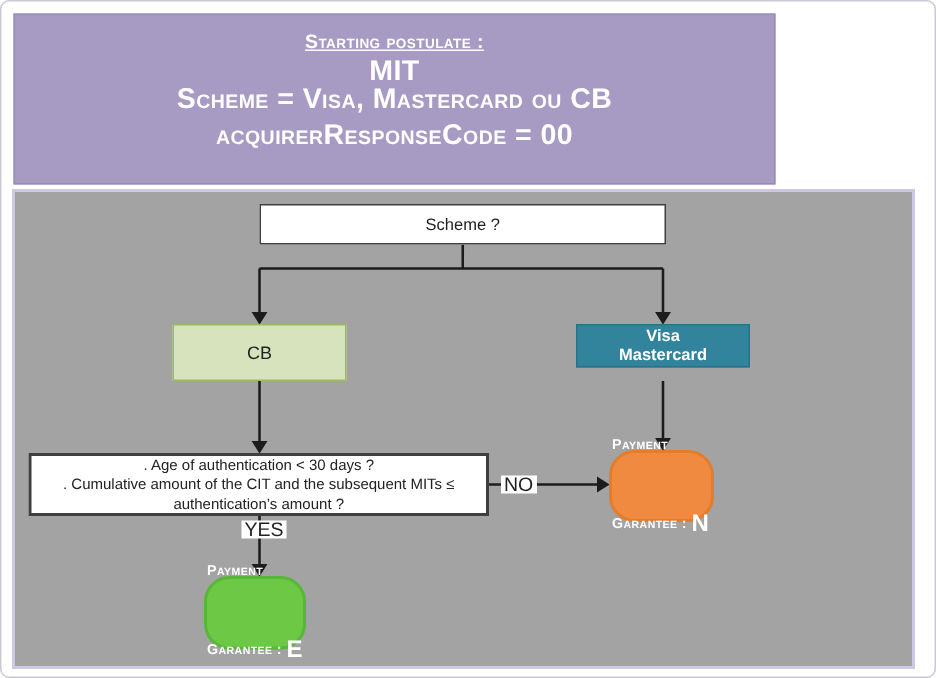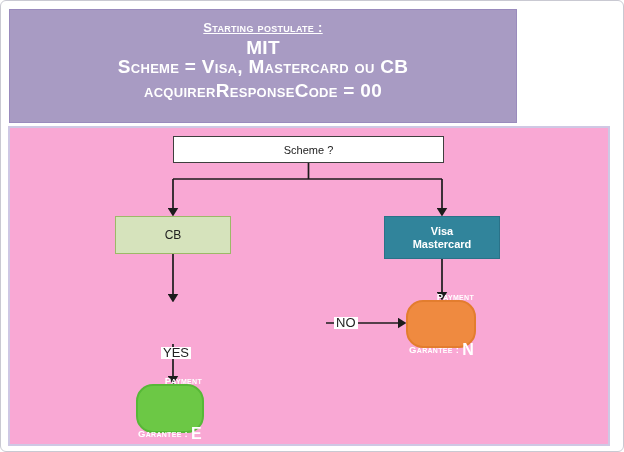--- a/index.html
+++ b/index.html
@@ -16,39 +16,39 @@
     color:#ffffff; text-align:center; font-weight:bold;
     font-variant-caps:small-caps; padding-top:9px; letter-spacing:.3px;
   }
   .postulate .title { font-size:13px; line-height:17px; text-decoration:underline; margin-bottom:2px; }
   .postulate .pline { font-size:19px; line-height:19px; }
   .postulate .pline.gap { margin-top:5px; }
 
   
   .flow {
     position:absolute; left:7px; top:125px; width:602px; height:320px;
-    box-sizing:border-box; background:#f9a8d4; border:2px solid #cfc8e4;
+    box-sizing:border-box; background:#a3a3a3; border:2px solid #cfc8e4;
   }
   .connectors { position:absolute; left:0; top:0; width:598px; height:316px; }
 
   .node {
     position:absolute; box-sizing:border-box; display:flex;
     align-items:center; justify-content:center; text-align:center;
     flex-direction:column;
   }
   .scheme   { left:163px; top:8px;   width:271px; height:27px; background:#fff; border:1.5px solid #3f3f3f; font-size:11px; color:#222; }
   .cb       { left:105px; top:88px;  width:116px; height:38px; background:#D6E3BC; border:1px solid #9CB968; font-size:12px; color:#222; }
-  .visa     { left:374px; top:88px;  width:116px; height:43px; background:#31849B; border:1px solid #2a7288; font-size:11px; line-height:13px; color:#fff; font-weight:bold; }
+  .visa     { left:374px; top:88px;  width:116px; height:29px; background:#31849B; border:1px solid #2a7288; font-size:11px; line-height:13px; color:#fff; font-weight:bold; }
   .decision { left:9px;   top:174px; width:307px; height:42px; background:#fff; border:2px solid #3f3f3f; font-size:10px; line-height:13px; color:#222; }
   .decision div { white-space:nowrap; }
 
   .outcome {
     position:absolute; box-sizing:border-box; border-radius:17px;
     color:#fff; font-weight:bold; font-variant-caps:small-caps;
-    display:flex; flex-direction:column; align-items:flex-end; justify-content:center;
+    display:flex; flex-direction:column; align-items:flex-start; justify-content:center;
     text-align:center; letter-spacing:.3px;
   }
   .outcome .w1 { font-size:9.5px; line-height:11px; }
   .outcome .w2 { font-size:9.5px; line-height:16px; display:flex; align-items:center; gap:3px;margin-top:40px; }
   .outcome .val { font-size:16px; font-variant-caps:normal; line-height:16px; }
   .outcome.n { left:396px; top:172px; width:70px; height:48px; background:#EF8A40; border:2px solid #e37d2e; }
   .outcome.e { left:126px; top:256px; width:68px; height:49px; background:#6CC845; border:2px solid #57b837; }
 
   .edge-label {
     position:absolute; background:#ffffff; color:#222;
@@ -95,20 +95,25 @@
 
     <div class="node cb">
       <span>CB</span>
     </div>
 
     <div class="node visa">
       <div>Visa</div>
       <div>Mastercard</div>
     </div>
 
+    <div class="node decision">
+      <div>. Age of authentication &lt; 30 days ?</div>
+      <div>. Cumulative amount of the CIT and the subsequent MITs ≤</div>
+      <div>authentication’s amount ?</div>
+    </div>
 
     <div class="edge-label no-label">NO</div>
     <div class="edge-label yes-label">YES</div>
 
     <div class="outcome n">
       <div class="w1">Payment</div>
       <div class="w2">
         <span>Garantee :</span>
         <span class="val">N</span>
       </div>

